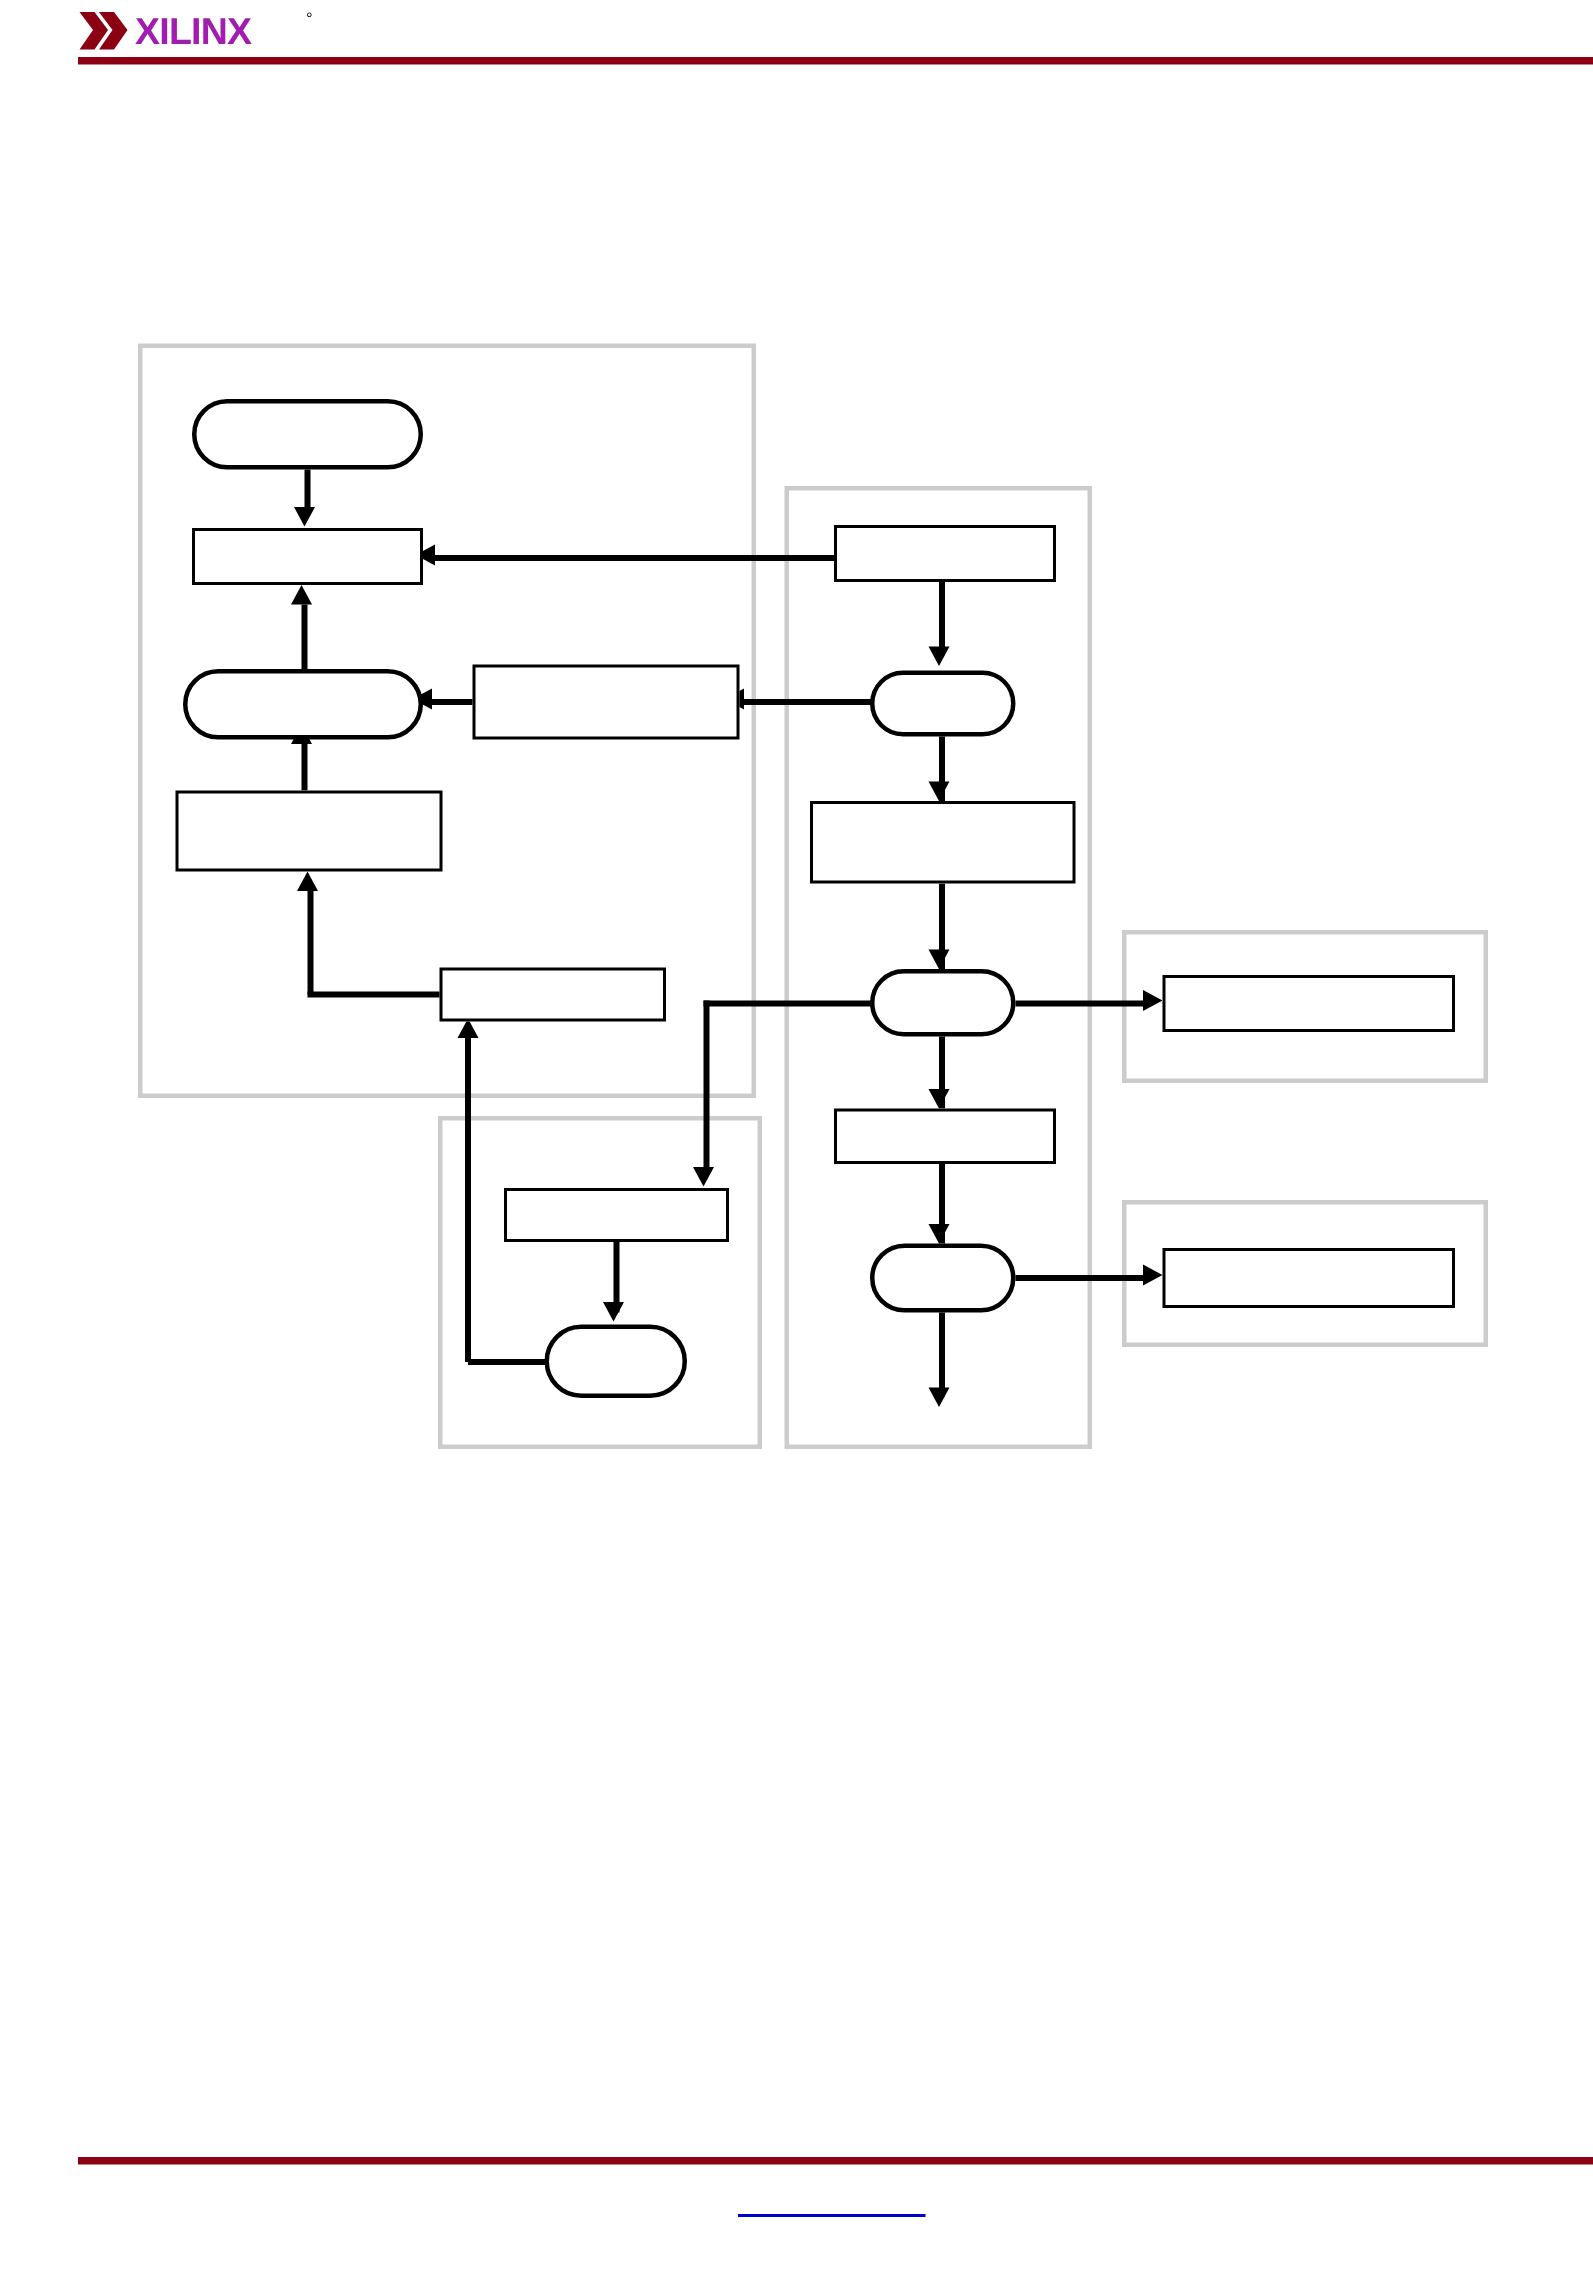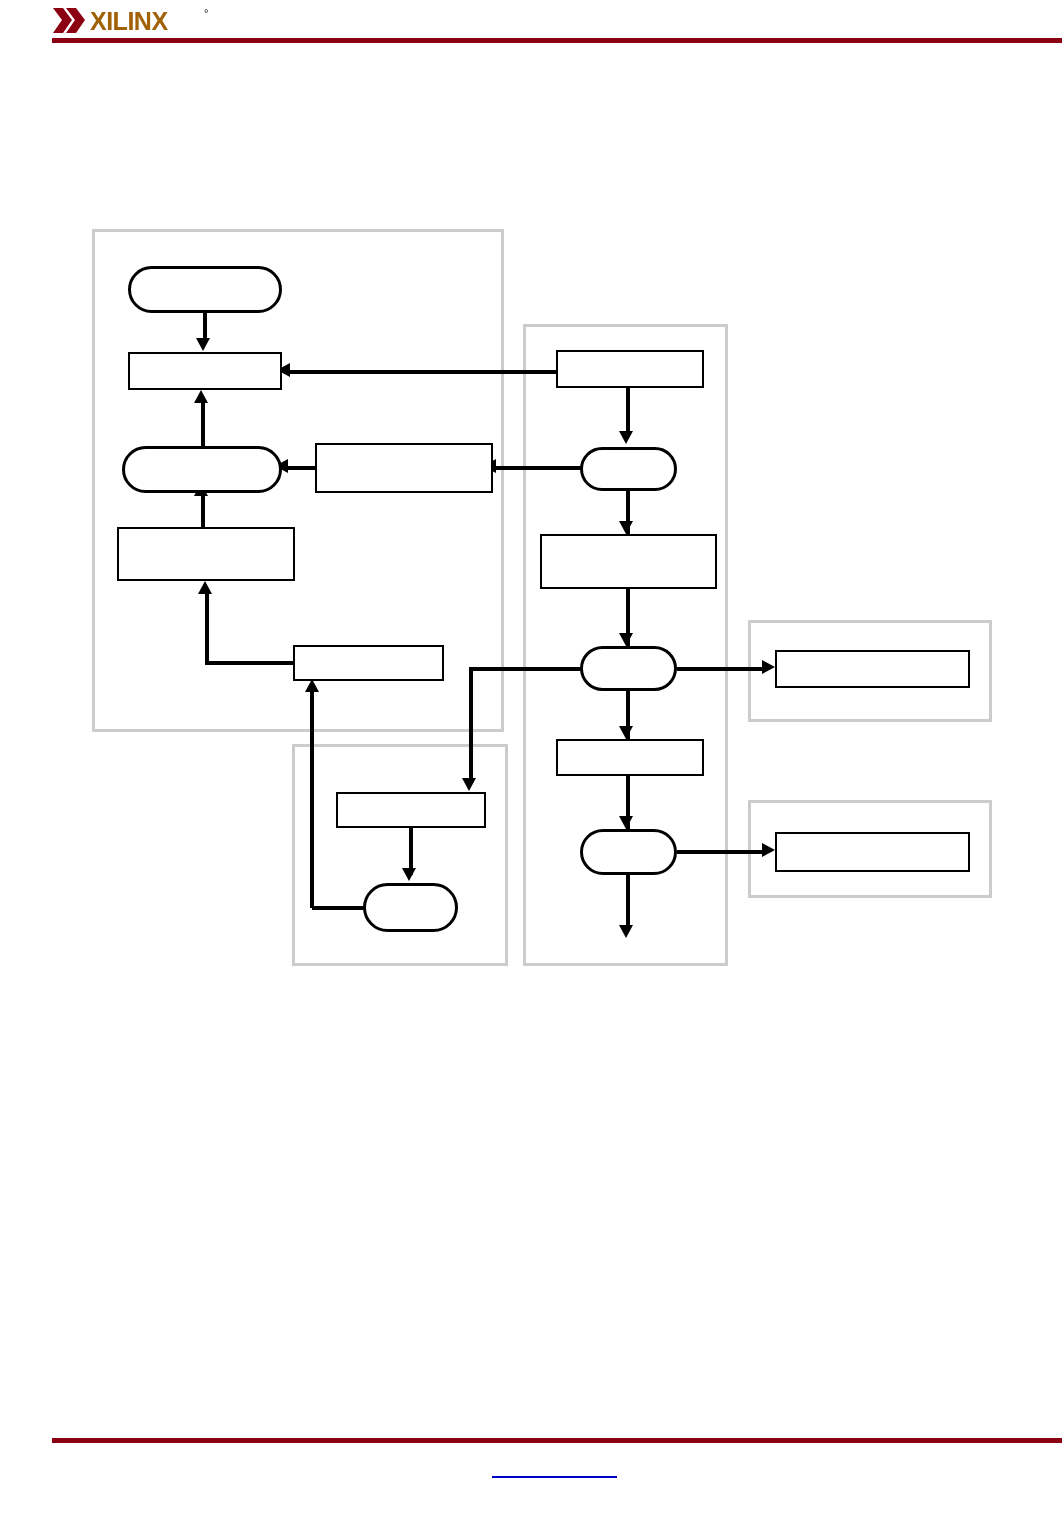--- a/index.html
+++ b/index.html
@@ -37,21 +37,21 @@
     background: #8b0012;
   }
   .logo-wordmark {
     position: absolute;
     left: 38px;
     top: 1px;
     font-family: "Liberation Sans", sans-serif;
     font-size: 25px;
     font-weight: bold;
     letter-spacing: -0.5px;
-    color: #a16207;
+    color: #a21caf;
     white-space: nowrap;
   }
   .logo-reg {
     position: absolute;
     left: 152px;
     top: 1px;
     font-size: 11px;
     color: #111111;
   }
 

